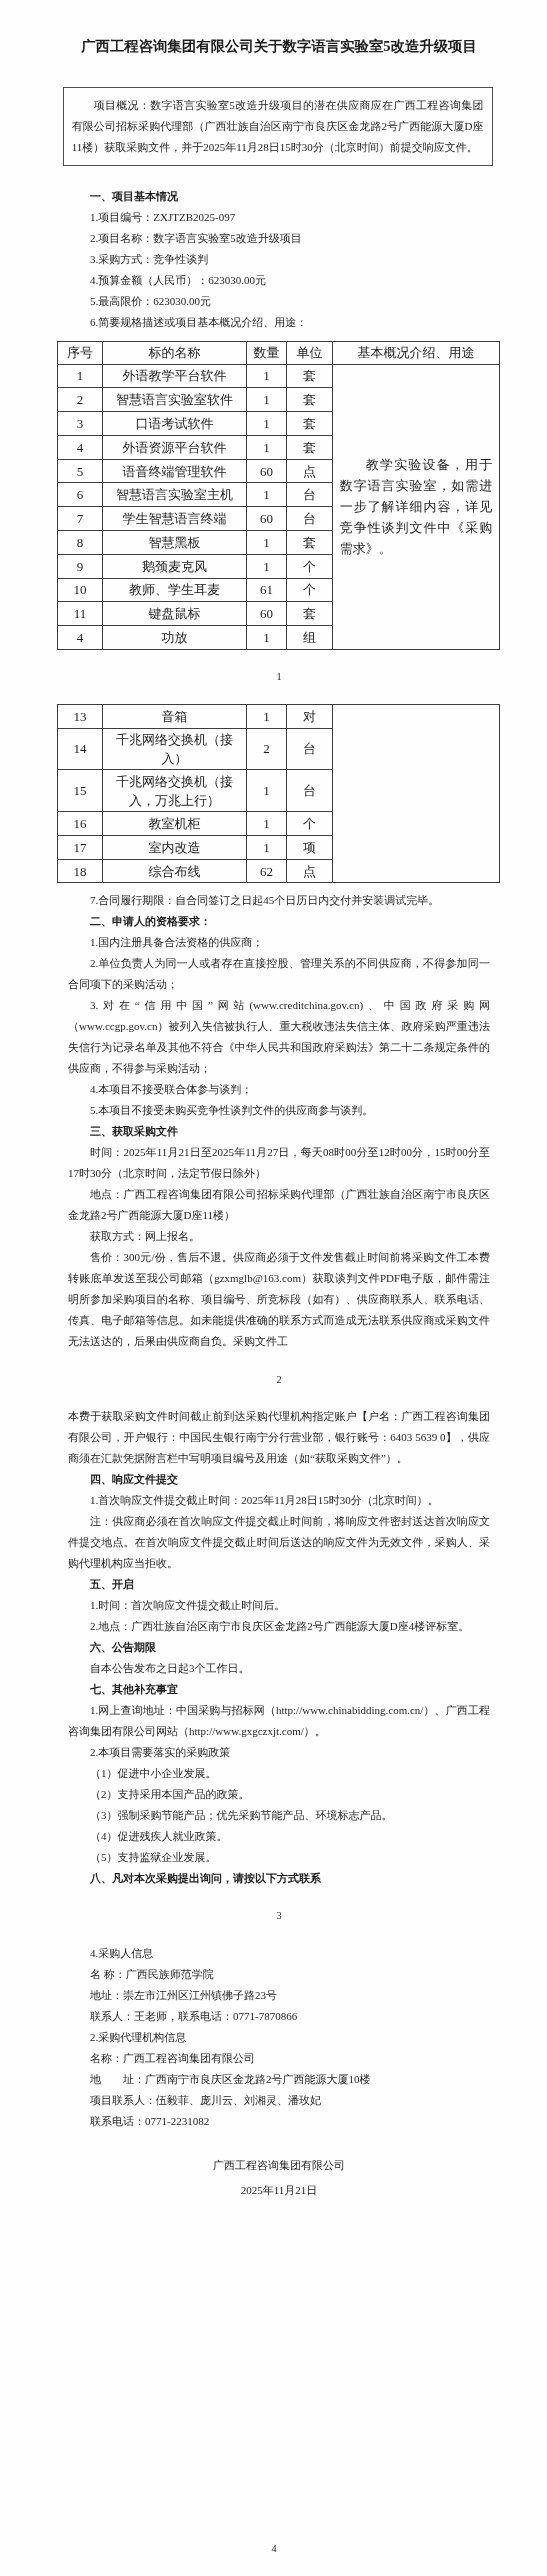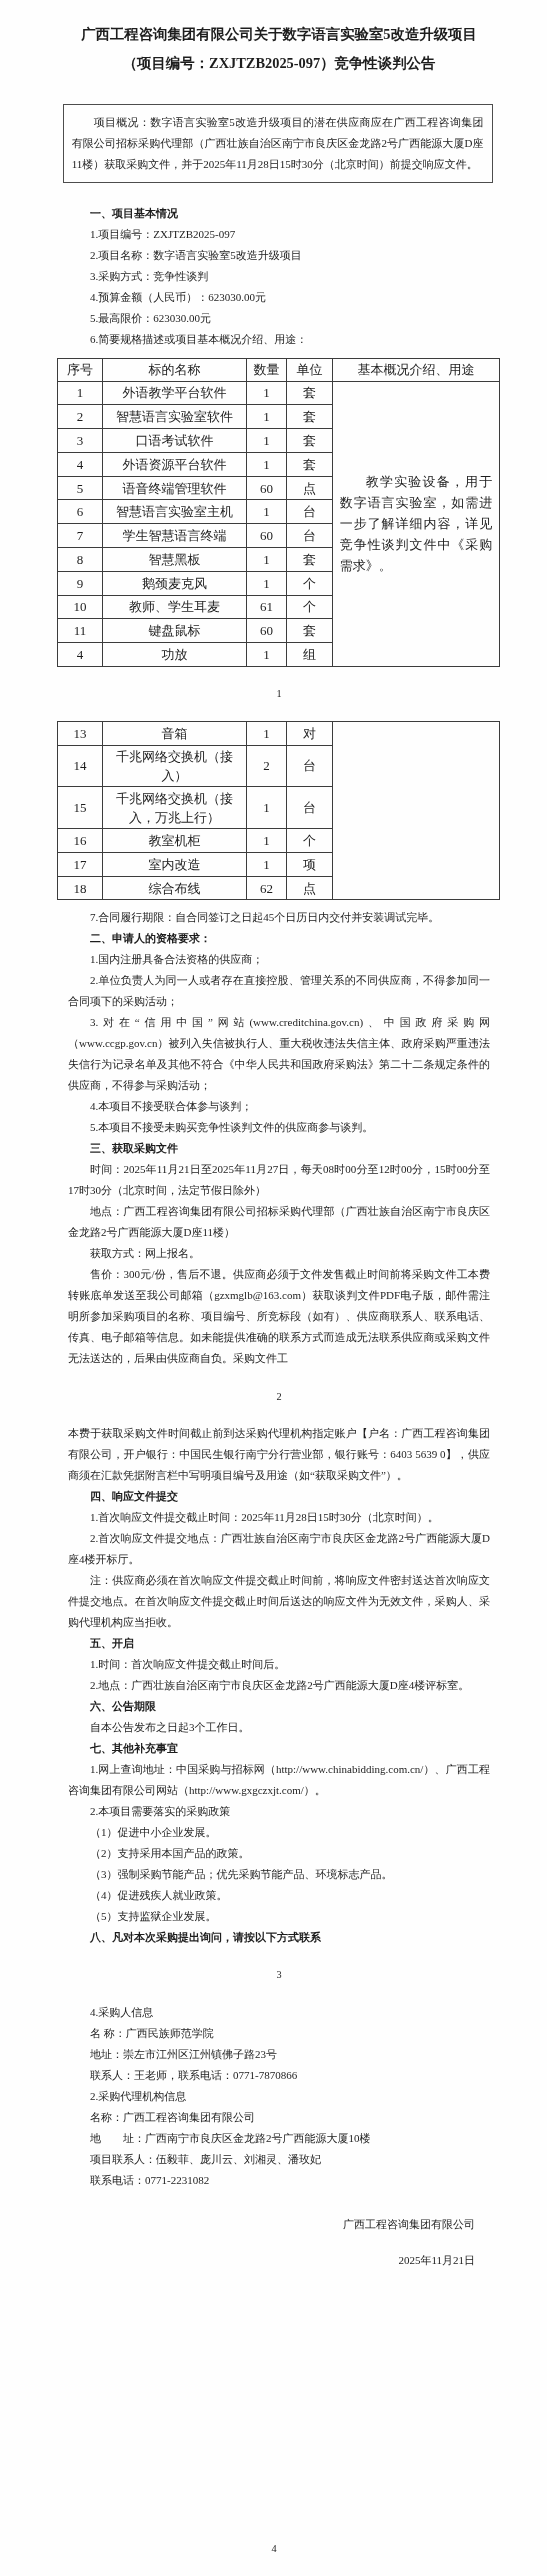--- a/index.html
+++ b/index.html
@@ -5,21 +5,21 @@
   html,body{margin:0;padding:0;background:#ffffff;}
   .page{
     position:relative;
     width:548px;height:2576px;
     margin:0 auto;
     background:#fefefe;
     color:#1d1d1d;
     font-family:"Liberation Serif","DejaVu Serif",serif;
     font-size:11px;
     box-sizing:border-box;
-    padding:20px 58px 0 68px;
+    padding:32px 58px 0 68px;
     overflow:hidden;
   }
   .doc-title{
     text-align:center;
     font-weight:bold;
     font-size:14.4px;
     line-height:29px;
     margin:0 0 26px 0;
   }
   .overview-box{
@@ -54,32 +54,31 @@
     line-height:21px;
     margin:16.4px 0;
     font-size:10.3px;
   }
   .pagenum-abs{
     position:absolute;
     left:0;right:0;bottom:22px;
     text-align:center;
     font-size:10.3px;
   }
-  .sig{ text-align:right; line-height:21px; margin:15px; }
+  .sig{ text-align:center; line-height:21px; margin:4px; }
   .sig-org{ margin-top:23px; }
   .spacer-top{height:6.8px;}
 </style>
 </head>
 <body>
 
 <div class="page">
 
   <div class="doc-title">
     <div>广西工程咨询集团有限公司关于数字语言实验室5改造升级项目</div>
-    <div>（项目编号：ZXJTZB2025-097）竞争性谈判公告</div>
   </div>
 
   <div class="overview-box">
     <p class="para indent">项目概况：数字语言实验室5改造升级项目的潜在供应商应在广西工程咨询集团有限公司招标采购代理部（广西壮族自治区南宁市良庆区金龙路2号广西能源大厦D座11楼）获取采购文件，并于2025年11月28日15时30分（北京时间）前提交响应文件。</p>
   </div>
 
   <p class="para indent bold">一、项目基本情况</p>
   <p class="para indent">1.项目编号：ZXJTZB2025-097</p>
   <p class="para indent">2.项目名称：数字语言实验室5改造升级项目</p>
   <p class="para indent">3.采购方式：竞争性谈判</p>
@@ -247,21 +246,20 @@
   <p class="para indent">地点：广西工程咨询集团有限公司招标采购代理部（广西壮族自治区南宁市良庆区金龙路2号广西能源大厦D座11楼）</p>
   <p class="para indent">获取方式：网上报名。</p>
   <p class="para indent">售价：300元/份，售后不退。供应商必须于文件发售截止时间前将采购文件工本费转账底单发送至我公司邮箱（gzxmglb@163.com）获取谈判文件PDF电子版，邮件需注明所参加采购项目的名称、项目编号、所竞标段（如有）、供应商联系人、联系电话、传真、电子邮箱等信息。如未能提供准确的联系方式而造成无法联系供应商或采购文件无法送达的，后果由供应商自负。采购文件工</p>
 
   <div class="pagenum">2</div>
 
   <p class="para">本费于获取采购文件时间截止前到达采购代理机构指定账户【户名：广西工程咨询集团有限公司，开户银行：中国民生银行南宁分行营业部，银行账号：6403 5639 0】，供应商须在汇款凭据附言栏中写明项目编号及用途（如“获取采购文件”）。</p>
 
   <p class="para indent bold">四、响应文件提交</p>
   <p class="para indent">1.首次响应文件提交截止时间：2025年11月28日15时30分（北京时间）。</p>
-  <p class="para indent">2.首次响应文件提交地点：广西壮族自治区南宁市良庆区金龙路2号广西能源大厦D座4楼开标厅。</p>
   <p class="para indent">注：供应商必须在首次响应文件提交截止时间前，将响应文件密封送达首次响应文件提交地点。在首次响应文件提交截止时间后送达的响应文件为无效文件，采购人、采购代理机构应当拒收。</p>
 
   <p class="para indent bold">五、开启</p>
   <p class="para indent">1.时间：首次响应文件提交截止时间后。</p>
   <p class="para indent">2.地点：广西壮族自治区南宁市良庆区金龙路2号广西能源大厦D座4楼评标室。</p>
 
   <p class="para indent bold">六、公告期限</p>
   <p class="para indent">自本公告发布之日起3个工作日。</p>
 
   <p class="para indent bold">七、其他补充事宜</p>

